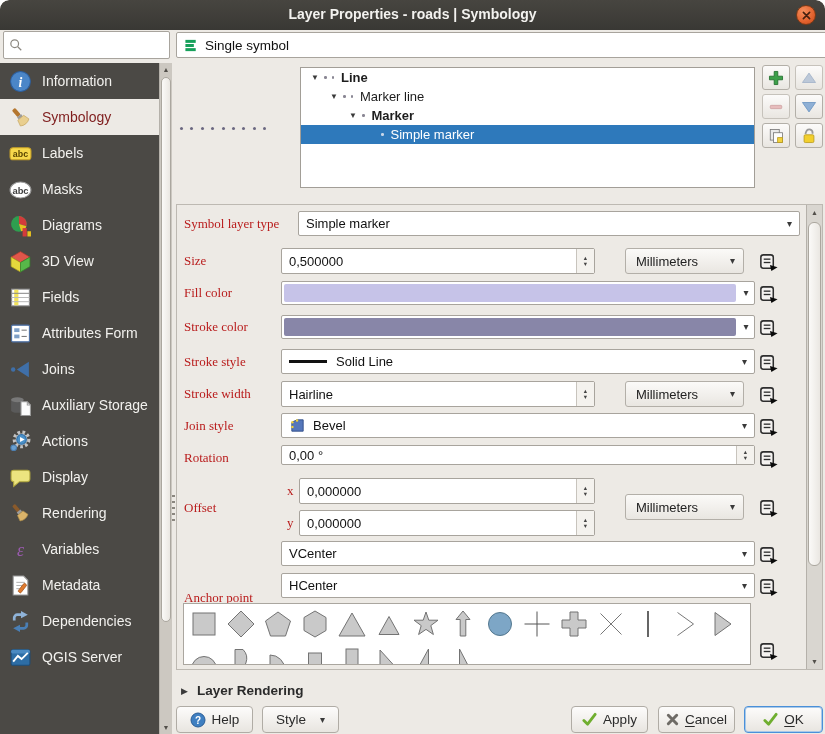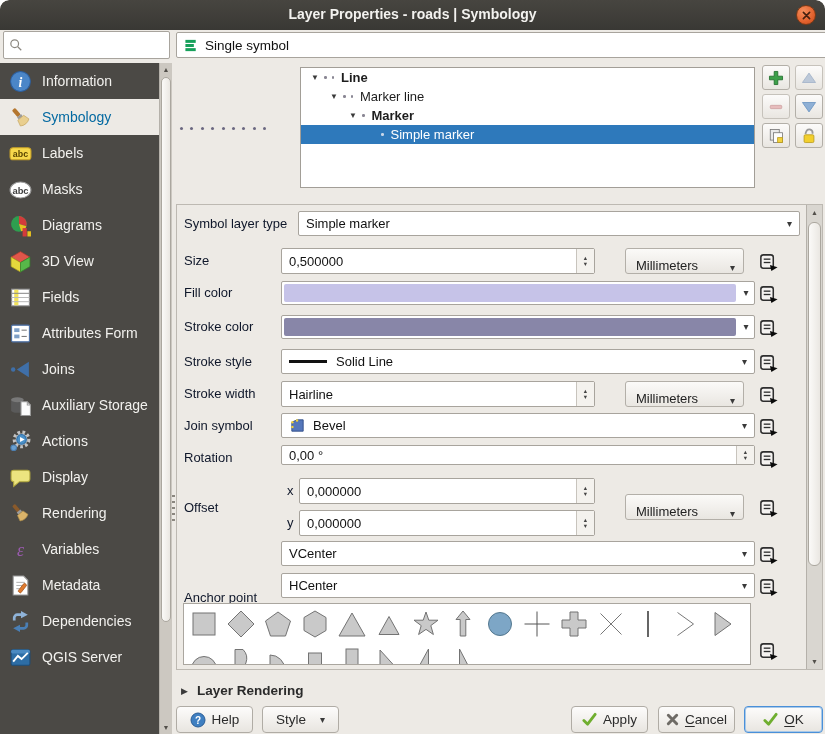--- a/index.html
+++ b/index.html
@@ -15,21 +15,21 @@
   .search-box{position:absolute;left:3px;top:31px;width:167px;height:28px;background:#fff;border:1px solid #a8a49d;border-radius:2px;
     box-sizing:border-box;display:flex;align-items:center;padding-left:5px;gap:4px;}
   .search-box input{border:none;outline:none;flex:1;min-width:0;font-size:13px;font-family:inherit;background:transparent;}
   .mode-combo{position:absolute;left:176px;top:32px;width:772px;height:26px;background:#fff;border:1px solid #a8a49d;border-radius:2px;
     box-sizing:border-box;display:flex;align-items:center;gap:6px;padding:0 7px;font-size:13.5px;color:#111;cursor:pointer;}
   .mode-combo .caret{margin-left:auto;}
   .caret{color:#3a3a3a;font-size:10px;line-height:1;}
   
   .sidebar{position:absolute;left:0;top:63px;width:159px;height:671px;background:#4b4945;overflow:hidden;}
   .side-item{height:36px;display:flex;align-items:center;gap:10px;padding-left:9px;color:#f2f1ee;font-size:14px;cursor:pointer;white-space:nowrap;}
-  .side-item.selected{background:#edeae5;color:#0369a1;}
+  .side-item.selected{background:#edeae5;color:#7f1d1d;}
   .side-icon{width:23px;height:23px;flex:none;display:flex;}
   .side-icon svg{width:100%;height:100%;}
   .sb-track{position:absolute;width:13px;background:#ccc8c1;border-left:1px solid #b5b1aa;box-sizing:border-box;}
   .sb-thumb{position:absolute;left:1px;right:1px;background:linear-gradient(90deg,#fbfaf8,#eae7e2);border:1px solid #aba79f;border-radius:6px;box-sizing:border-box;}
   .sb-arrow{position:absolute;left:0;right:0;text-align:center;font-size:7px;color:#524f4a;line-height:13px;}
   
   .symbol-preview{position:absolute;left:180px;top:121px;width:86px;height:14px;display:flex;align-items:center;justify-content:space-between;}
   .pdot{width:3px;height:3px;border-radius:50%;background:#6b6880;}
   .tree-box{position:absolute;left:300px;top:67px;width:455px;height:121px;background:#fff;border:1px solid #a29e97;box-sizing:border-box;overflow:hidden;}
   .tree-row{height:19px;display:flex;align-items:center;font-size:13px;color:#1d1d1d;cursor:pointer;}
@@ -39,28 +39,28 @@
   .tree-row.selected .tree-exp{color:#dfe9f4;}
   .tdots{display:flex;gap:5px;margin:0 7px 0 3px;align-items:center;}
   .tdot{width:2.5px;height:2.5px;border-radius:50%;background:#8a8794;}
   .tree-row.selected .tdot{background:#c8d6e8;}
   .tree-btns{position:absolute;left:762px;top:65px;display:grid;grid-template-columns:28px 28px;grid-auto-rows:25px;gap:4px 5px;}
   .tbtn{background:linear-gradient(#fcfbfa,#e9e6e1);border:1px solid #b3afa8;border-radius:3px;padding:0;display:flex;align-items:center;justify-content:center;cursor:pointer;}
   .tbtn svg{width:18px;height:18px;}
   .tbtn.disabled{border-color:#c6c2bb;}
   
   .form-frame{position:absolute;left:176px;top:204px;width:647px;height:466px;border:1px solid #bdb9b2;background:#edeae5;box-sizing:border-box;}
-  .flabel{position:absolute;left:7px;font-size:13px;color:#0f172a;white-space:nowrap;}
+  .flabel{position:absolute;left:7px;font-size:13px;color:#b91c1c;white-space:nowrap;font-family:Liberation Serif, serif;}
   .combo,.spin{position:absolute;background:#fff;border:1px solid #a8a49d;border-radius:2px;box-sizing:border-box;
     display:flex;align-items:center;padding-left:7px;font-size:13px;color:#111;cursor:pointer;}
   .combo .caret{margin-left:auto;padding:0 7px;}
   .spin-btns{margin-left:auto;width:17px;align-self:stretch;border-left:1px solid #c8c4bd;background:#f4f2ee;
     display:flex;flex-direction:column;align-items:center;justify-content:center;font-size:6.5px;line-height:6px;color:#444;flex:none;cursor:pointer;}
   .unitcombo{position:absolute;background:linear-gradient(#fbfaf8,#e9e6e1);border:1px solid #b3afa8;border-radius:3px;box-sizing:border-box;
-    display:flex;align-items:flex-end;padding-left:10px;font-size:13px;color:#222;cursor:pointer;}
+    display:flex;align-items:center;padding-left:10px;font-size:13px;color:#222;cursor:pointer;}
   .unitcombo .caret{margin-left:auto;padding:0 8px;}
   .override{position:absolute;width:26px;height:24px;background:transparent;border:none;padding:0;display:flex;align-items:center;justify-content:center;cursor:pointer;}
   .override svg{width:21px;height:21px;}
   .colorbtn{position:absolute;background:#fff;border:1px solid #a8a49d;border-radius:2px;box-sizing:border-box;display:flex;cursor:pointer;}
   .swatch{flex:1;margin:2px;border-radius:2px;}
   .cArrow{width:16px;display:flex;align-items:center;justify-content:center;flex:none;}
   .line-swatch{width:38px;height:3px;background:#111;margin-right:9px;flex:none;}
   .joinicon{width:17px;height:17px;margin-right:7px;flex:none;display:flex;}
   .gallery{position:absolute;left:6px;top:398px;width:568px;height:62px;background:#fff;border:1px solid #aaa69f;box-sizing:border-box;overflow:hidden;padding:1px 1px;}
   .g-row{display:flex;height:37px;}
@@ -488,21 +488,21 @@
         <span style="display:flex;">
           <svg viewBox="0 0 22 22" xmlns="http://www.w3.org/2000/svg">
             <rect x="3" y="3" width="13" height="14" rx="2.5" fill="#fdfdfd" fill-opacity="0.45" stroke="#2e2e2e" stroke-width="1.6"></rect>
             <line x1="6" y1="7.5" x2="13" y2="7.5" stroke="#2e2e2e" stroke-width="1.4"></line>
             <line x1="6" y1="11" x2="13" y2="11" stroke="#2e2e2e" stroke-width="1.4"></line>
             <polygon points="12.5,13.5 20.5,16 14,20" fill="#0a0a0a"></polygon>
           </svg>
         </span>
       </button>
 
-    <span class="flabel" style="top:213px">Join symbol</span>
+    <span class="flabel" style="top:213px">Join style</span>
     <div class="combo" style="left:104px;top:208px;width:474px;height:25px">
       <span class="joinicon">
         <svg viewBox="0 0 18 18">
             <path d="M3 15 V5.5 L8.5 3 H15 V15 Z" fill="#5577bb" stroke="#33508a"></path>
             <circle cx="3.6" cy="5.5" r="1.3" fill="#f2d23c"></circle>
             <circle cx="8.5" cy="3.6" r="1.3" fill="#f2d23c"></circle>
             <circle cx="3.6" cy="10.5" r="1.3" fill="#f2d23c"></circle>
           </svg>
       </span>
       <span>Bevel</span>

